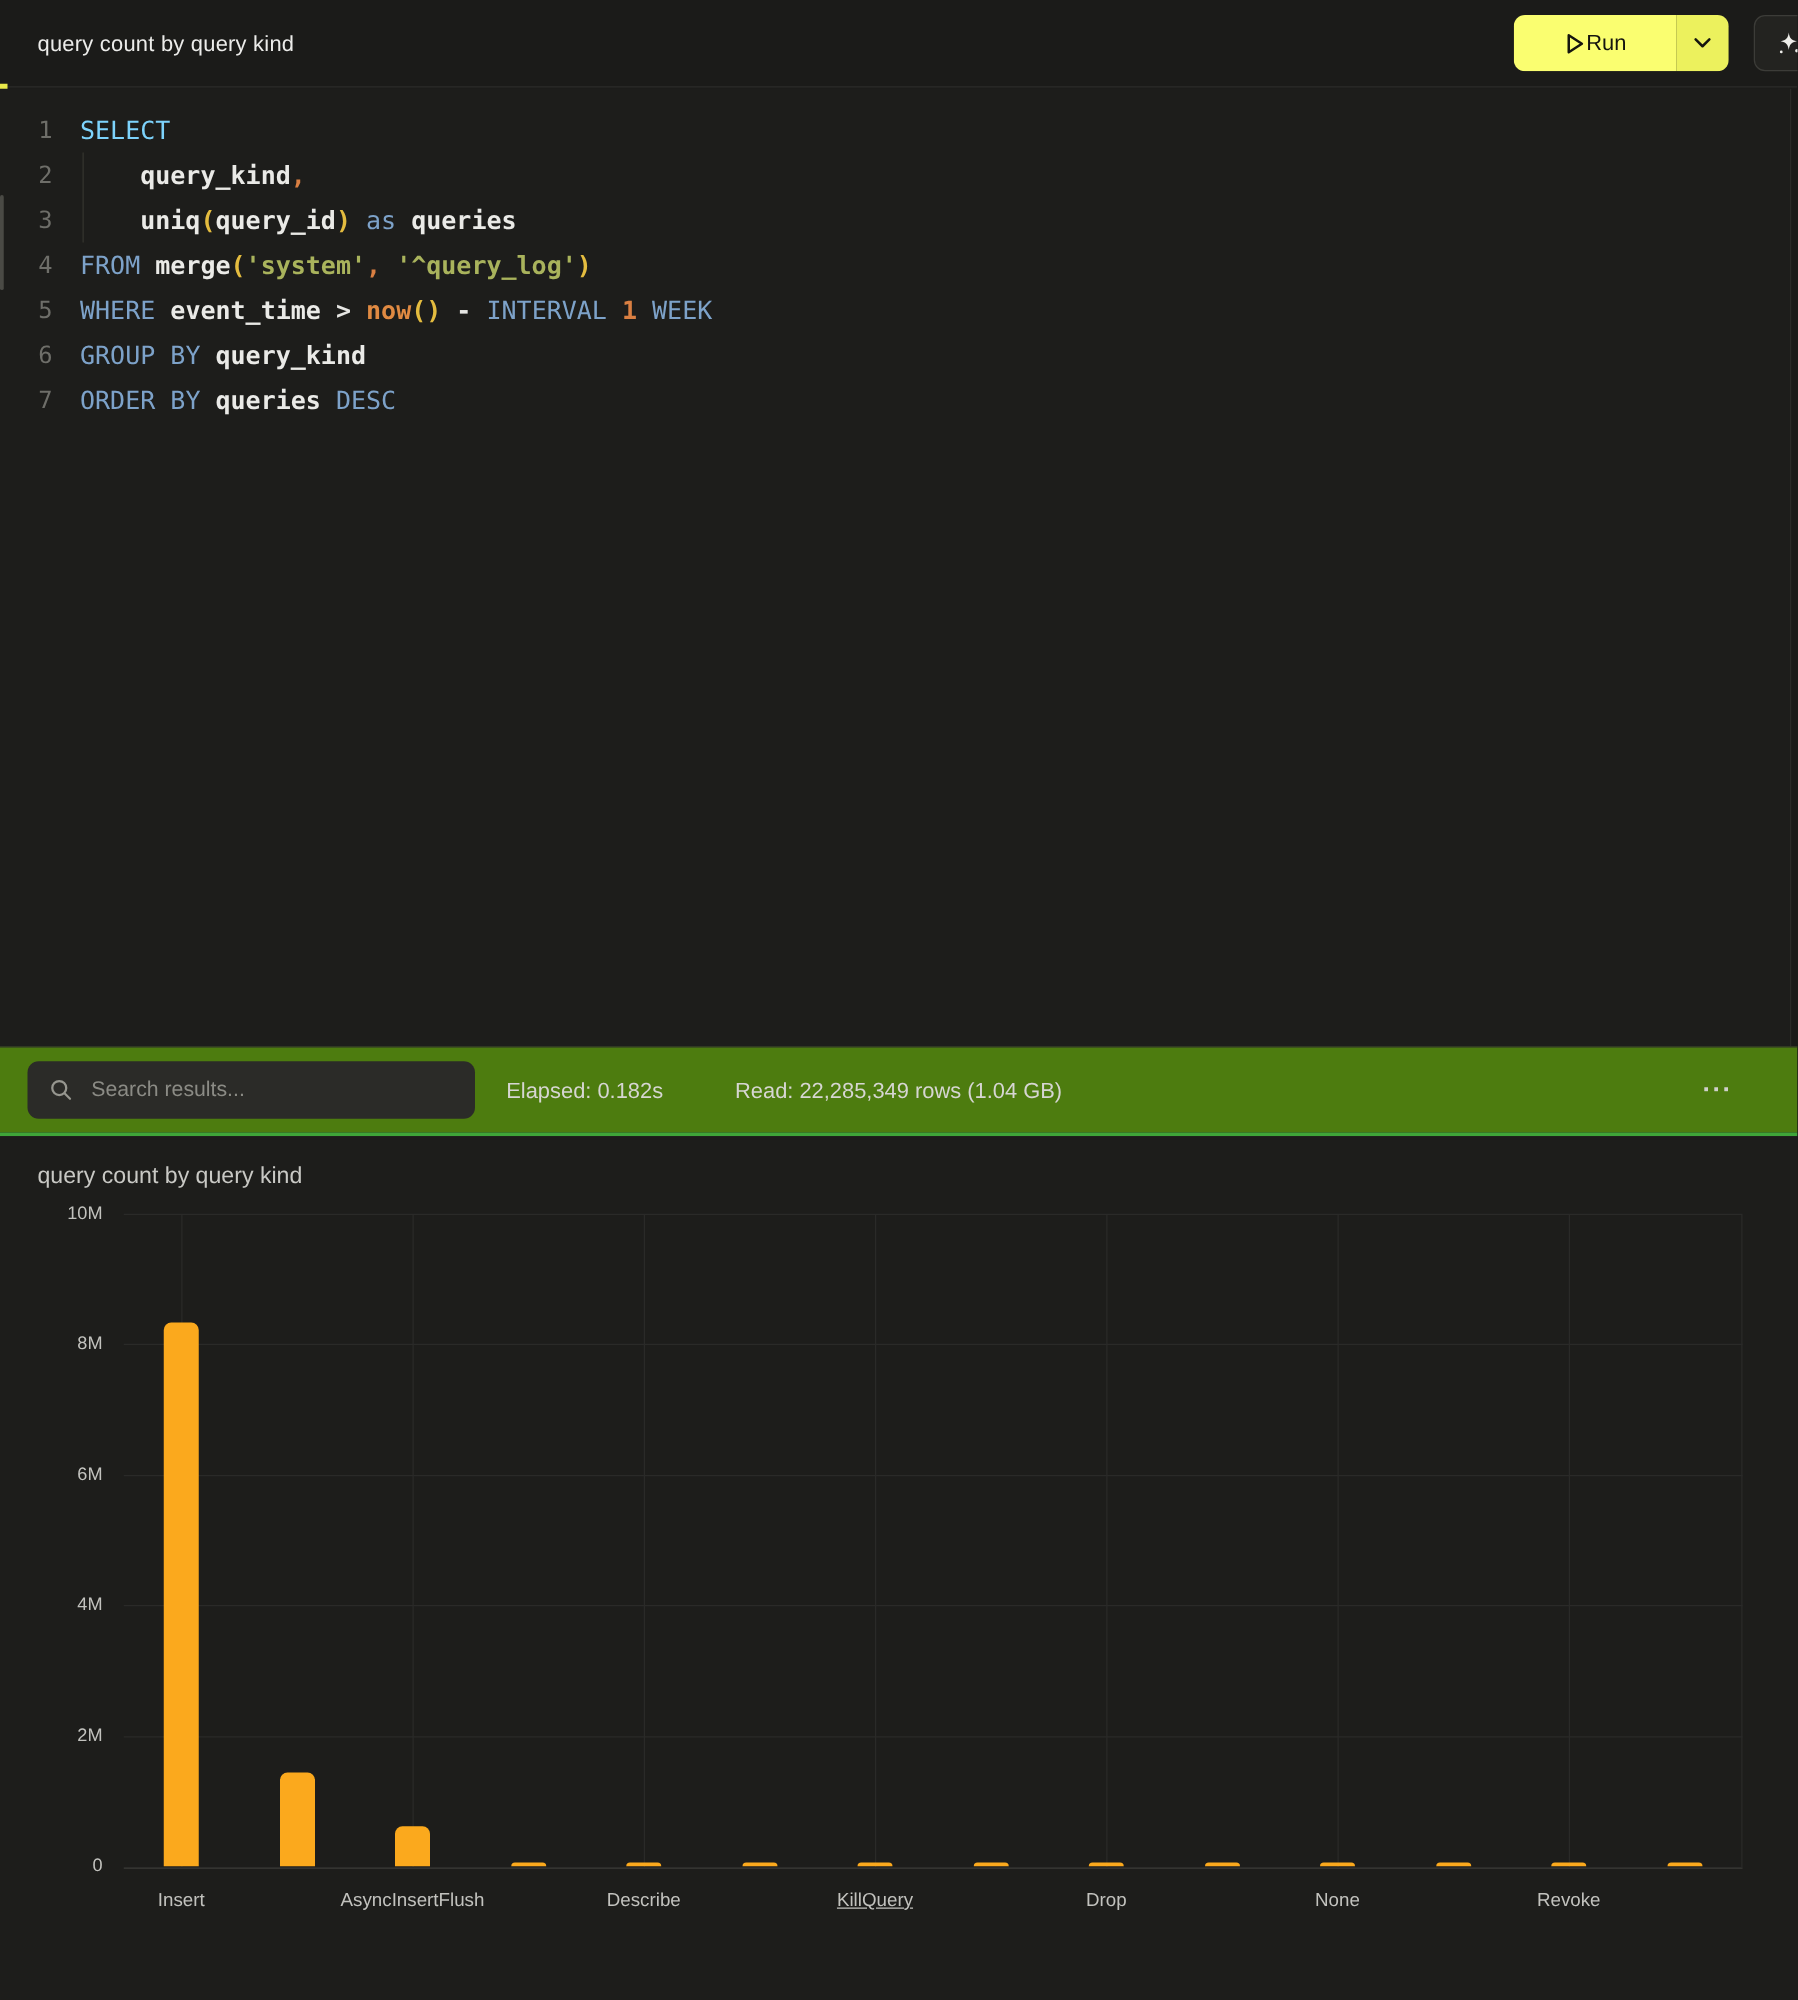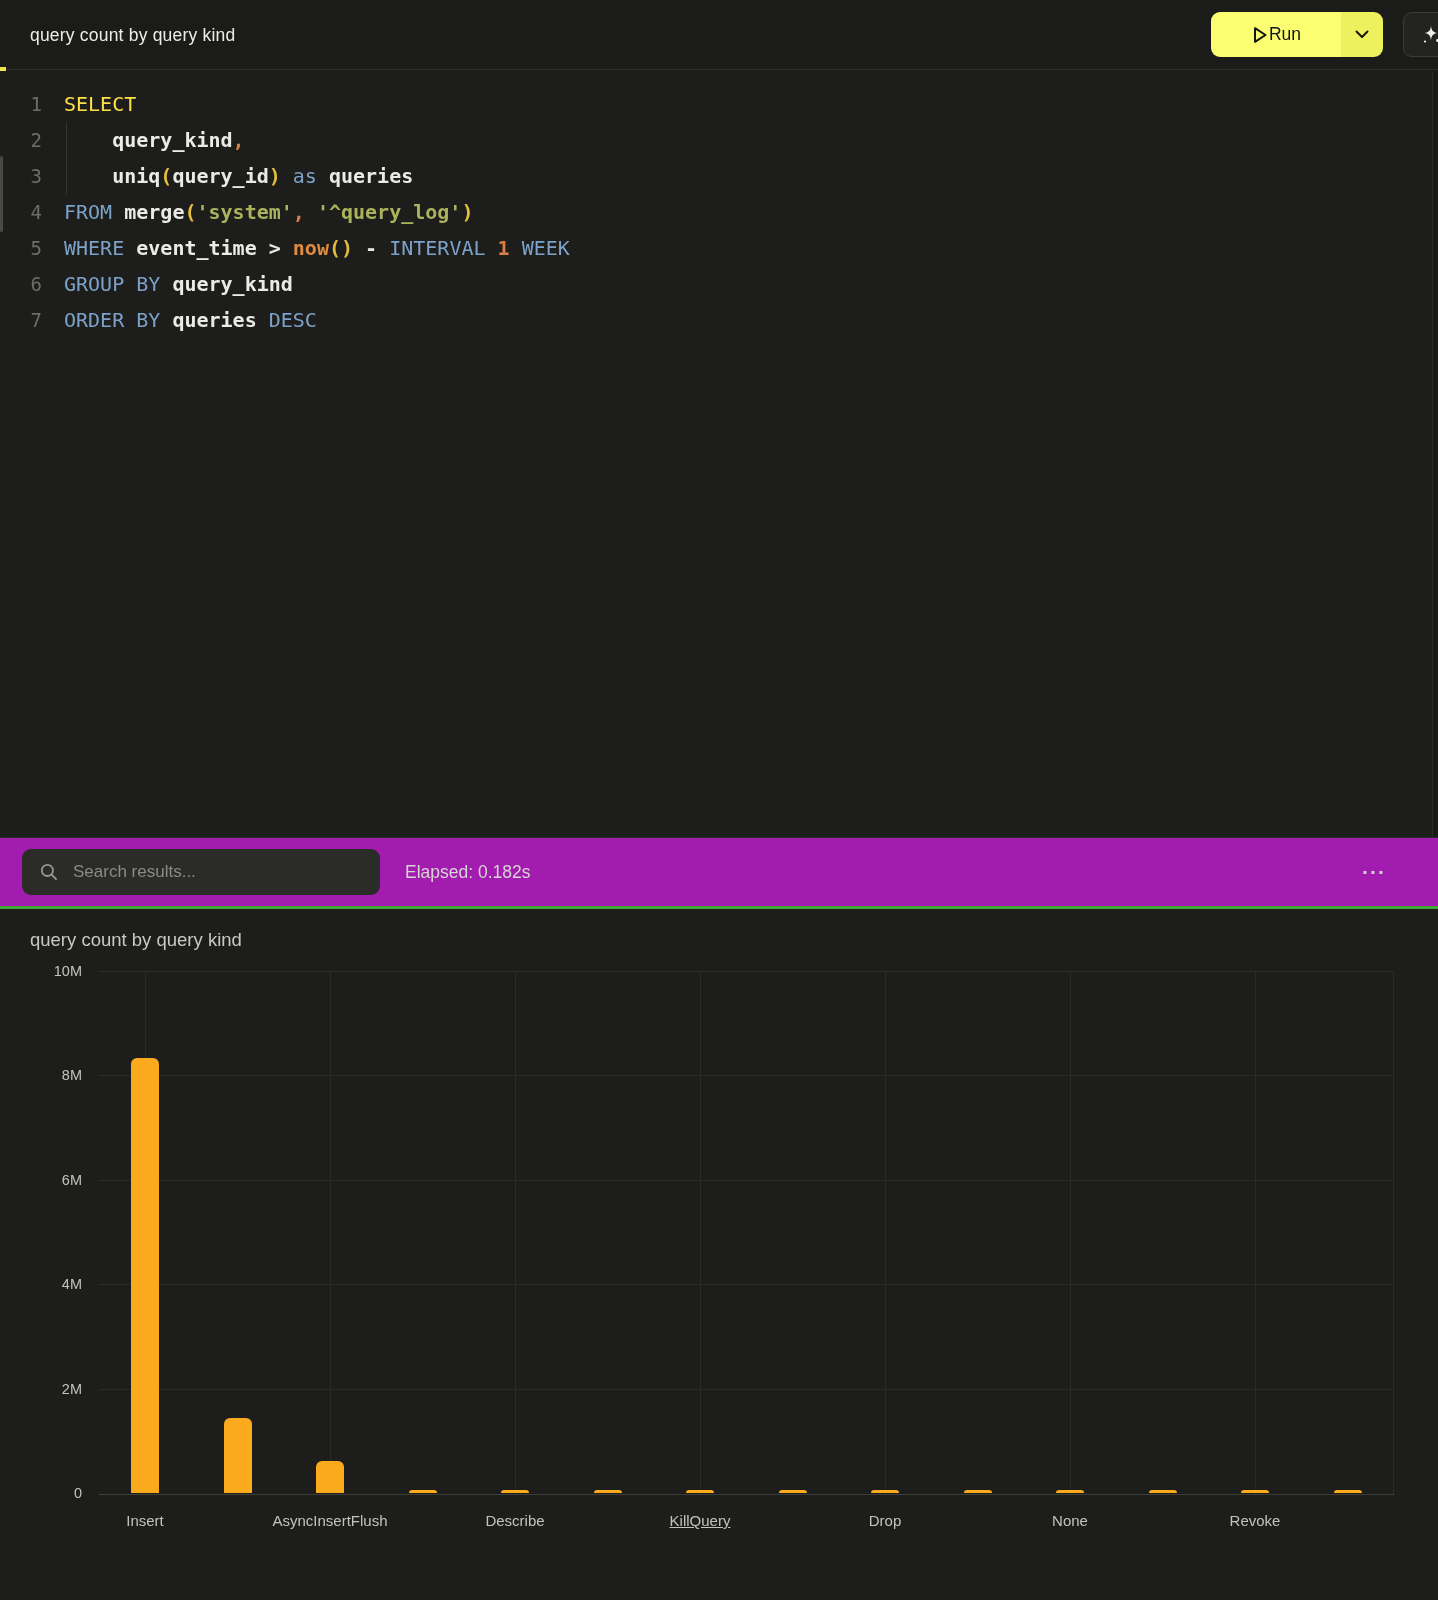--- a/index.html
+++ b/index.html
@@ -40,21 +40,21 @@
   .tok-kw { font-weight:400; }
   .indent-guide { position:absolute; left:66px; top:51px; width:1px; height:72px;
                   background:#35352f; }
   .left-scroll { position:absolute; left:0; top:85px; width:3px; height:76px;
                  background:#4a4a45; border-radius:2px; }
   .editor-right-strip { position:absolute; right:0; top:0; width:6px; height:766px;
                         background:#1a1a18; border-left:1px solid #2a2a27; }
 
   
   .rtoolbar { position:absolute; left:0; top:837px; width:1438px; height:69px;
-              background:#a21caf; border-top:1px solid #2c2c29; }
+              background:#4d7c0f; border-top:1px solid #2c2c29; }
   .searchbox { position:absolute; left:22px; top:11px; width:358px; height:46px;
                background:#2b2b28; border-radius:9px; display:flex; align-items:center;
                padding:0 14px 0 17px; }
   .searchbox input { flex:1; margin-left:14px; background:transparent; border:none;
                      outline:none; color:#d8d8d4; font-size:17px;
                      font-family:"Liberation Sans", sans-serif; }
   .searchbox input::placeholder { color:#8b8b85; }
   .stat { position:absolute; top:0; height:69px; line-height:69px; color:#d6d6d2;
           font-size:17.5px; }
   .stat-elapsed { left:405px; }
@@ -120,21 +120,21 @@
           <circle cx="7" cy="19.5" r="1.1"></circle>
         </svg>
       </span>
     </div>
 
     <div class="tab-marker" style="background: rgb(233, 233, 74);"></div>
   </div>
 
   <div class="editor">
     <div class="editor-lines">
-        <div class="eline"><span class="ln" style="color: rgb(110, 110, 105);">1</span><span class="code"><span class="tok-kw" style="color: #fde047;">SELECT</span></span></div>
+        <div class="eline"><span class="ln" style="color: rgb(110, 110, 105);">1</span><span class="code"><span class="tok-kw" style="color: #7dd3fc;">SELECT</span></span></div>
         <div class="eline"><span class="ln" style="color: rgb(110, 110, 105);">2</span><span class="code"><span class="tok-plain" style="color: rgb(234, 234, 231);">    </span><span class="tok-id" style="color: rgb(234, 234, 231);">query_kind</span><span class="tok-num" style="color: rgb(217, 127, 66);">,</span></span></div>
         <div class="eline"><span class="ln" style="color: rgb(110, 110, 105);">3</span><span class="code"><span class="tok-plain" style="color: rgb(234, 234, 231);">    </span><span class="tok-id" style="color: rgb(234, 234, 231);">uniq</span><span class="tok-par" style="color: rgb(228, 188, 63);">(</span><span class="tok-id" style="color: rgb(234, 234, 231);">query_id</span><span class="tok-par" style="color: rgb(228, 188, 63);">)</span><span class="tok-plain" style="color: rgb(234, 234, 231);"> </span><span class="tok-kw" style="color: rgb(125, 162, 201);">as</span><span class="tok-plain" style="color: rgb(234, 234, 231);"> </span><span class="tok-id" style="color: rgb(234, 234, 231);">queries</span></span></div>
         <div class="eline"><span class="ln" style="color: rgb(110, 110, 105);">4</span><span class="code"><span class="tok-kw" style="color: rgb(125, 162, 201);">FROM</span><span class="tok-plain" style="color: rgb(234, 234, 231);"> </span><span class="tok-id" style="color: rgb(234, 234, 231);">merge</span><span class="tok-par" style="color: rgb(228, 188, 63);">(</span><span class="tok-str" style="color: rgb(169, 179, 92);">'system'</span><span class="tok-num" style="color: rgb(217, 127, 66);">,</span><span class="tok-plain" style="color: rgb(234, 234, 231);"> </span><span class="tok-str" style="color: rgb(169, 179, 92);">'^query_log'</span><span class="tok-par" style="color: rgb(228, 188, 63);">)</span></span></div>
         <div class="eline"><span class="ln" style="color: rgb(110, 110, 105);">5</span><span class="code"><span class="tok-kw" style="color: rgb(125, 162, 201);">WHERE</span><span class="tok-plain" style="color: rgb(234, 234, 231);"> </span><span class="tok-id" style="color: rgb(234, 234, 231);">event_time</span><span class="tok-plain" style="color: rgb(234, 234, 231);"> </span><span class="tok-op" style="color: rgb(230, 230, 227);">&gt;</span><span class="tok-plain" style="color: rgb(234, 234, 231);"> </span><span class="tok-fn" style="color: rgb(224, 138, 66);">now</span><span class="tok-par" style="color: rgb(228, 188, 63);">(</span><span class="tok-par" style="color: rgb(228, 188, 63);">)</span><span class="tok-plain" style="color: rgb(234, 234, 231);"> </span><span class="tok-op" style="color: rgb(230, 230, 227);">-</span><span class="tok-plain" style="color: rgb(234, 234, 231);"> </span><span class="tok-kw" style="color: rgb(125, 162, 201);">INTERVAL</span><span class="tok-plain" style="color: rgb(234, 234, 231);"> </span><span class="tok-num" style="color: rgb(217, 127, 66);">1</span><span class="tok-plain" style="color: rgb(234, 234, 231);"> </span><span class="tok-kw" style="color: rgb(125, 162, 201);">WEEK</span></span></div>
         <div class="eline"><span class="ln" style="color: rgb(110, 110, 105);">6</span><span class="code"><span class="tok-kw" style="color: rgb(125, 162, 201);">GROUP</span><span class="tok-plain" style="color: rgb(234, 234, 231);"> </span><span class="tok-kw" style="color: rgb(125, 162, 201);">BY</span><span class="tok-plain" style="color: rgb(234, 234, 231);"> </span><span class="tok-id" style="color: rgb(234, 234, 231);">query_kind</span></span></div>
         <div class="eline"><span class="ln" style="color: rgb(110, 110, 105);">7</span><span class="code"><span class="tok-kw" style="color: rgb(125, 162, 201);">ORDER</span><span class="tok-plain" style="color: rgb(234, 234, 231);"> </span><span class="tok-kw" style="color: rgb(125, 162, 201);">BY</span><span class="tok-plain" style="color: rgb(234, 234, 231);"> </span><span class="tok-id" style="color: rgb(234, 234, 231);">queries</span><span class="tok-plain" style="color: rgb(234, 234, 231);"> </span><span class="tok-kw" style="color: rgb(125, 162, 201);">DESC</span></span></div>
       </div>
     <div class="indent-guide"></div>
     <div class="left-scroll"></div>
     <div class="editor-right-strip"></div>
@@ -144,20 +144,21 @@
     <div class="searchbox">
       <span>
         <svg width="20" height="20" viewBox="0 0 20 20" fill="none" stroke="#96968f" stroke-width="1.8" stroke-linecap="round">
           <circle cx="8.4" cy="8.4" r="5.6"></circle>
           <path d="M12.8 12.8 L17 17"></path>
         </svg>
       </span>
       <input type="text" value="" placeholder="Search results..." style="">
     </div>
     <div class="stat stat-elapsed">Elapsed: 0.182s</div>
+    <div class="stat stat-read">Read: 22,285,349 rows (1.04 GB)</div>
     <div class="more-btn">···</div>
   </div>
 
   <div class="green-divider" style="background: rgb(63, 166, 57);"></div>
 
   <div class="chart-panel">
     <div class="chart-title">query count by query kind</div>
     <div class="plot">
         <div class="hgrid axis0" style="top: 522px;"></div>
         <div class="ytick" style="top: 513px;">0</div>

